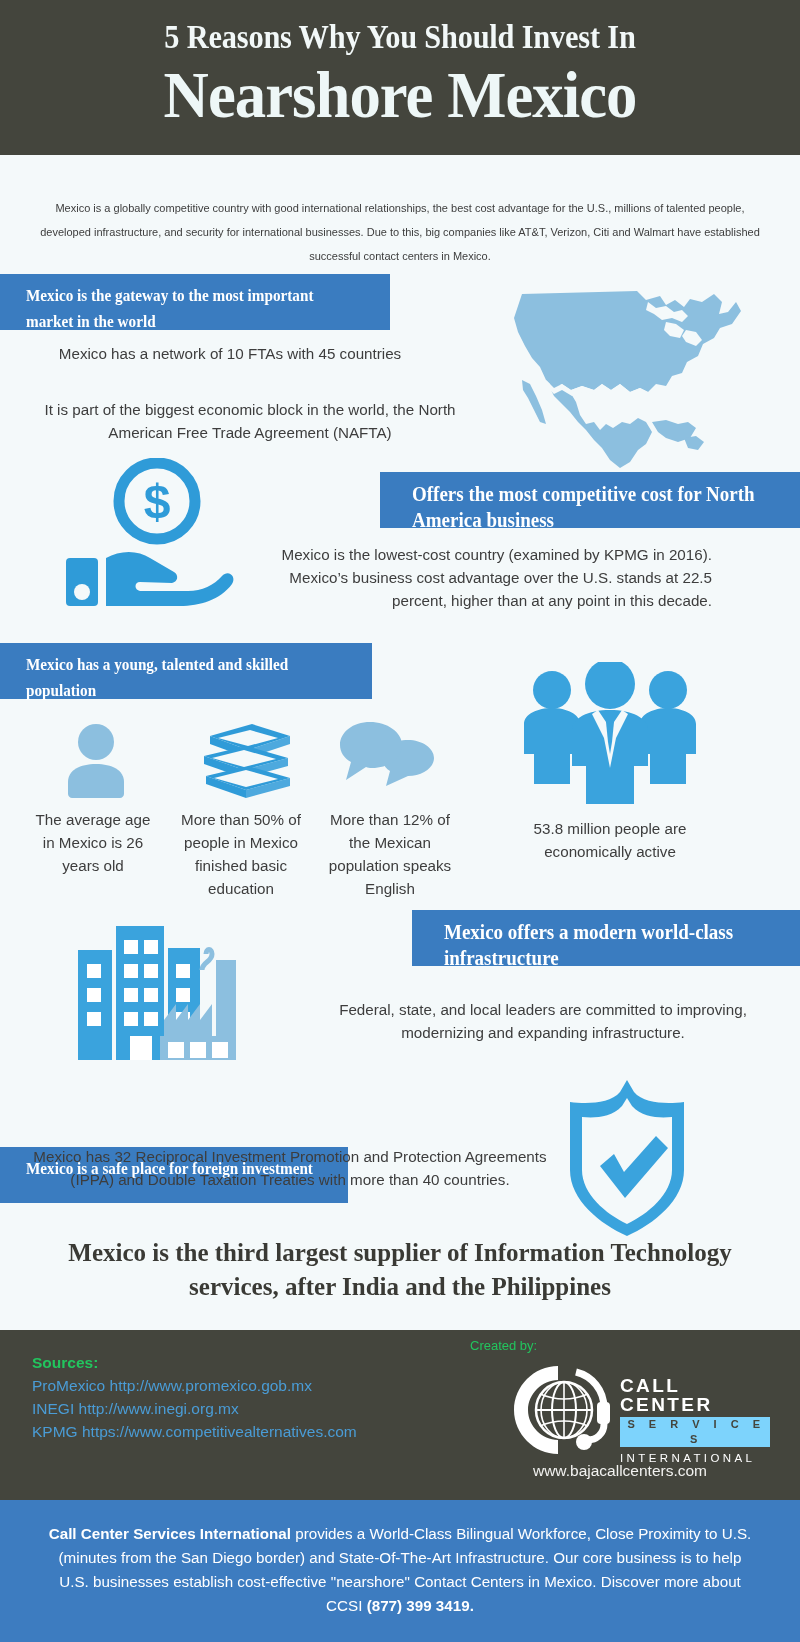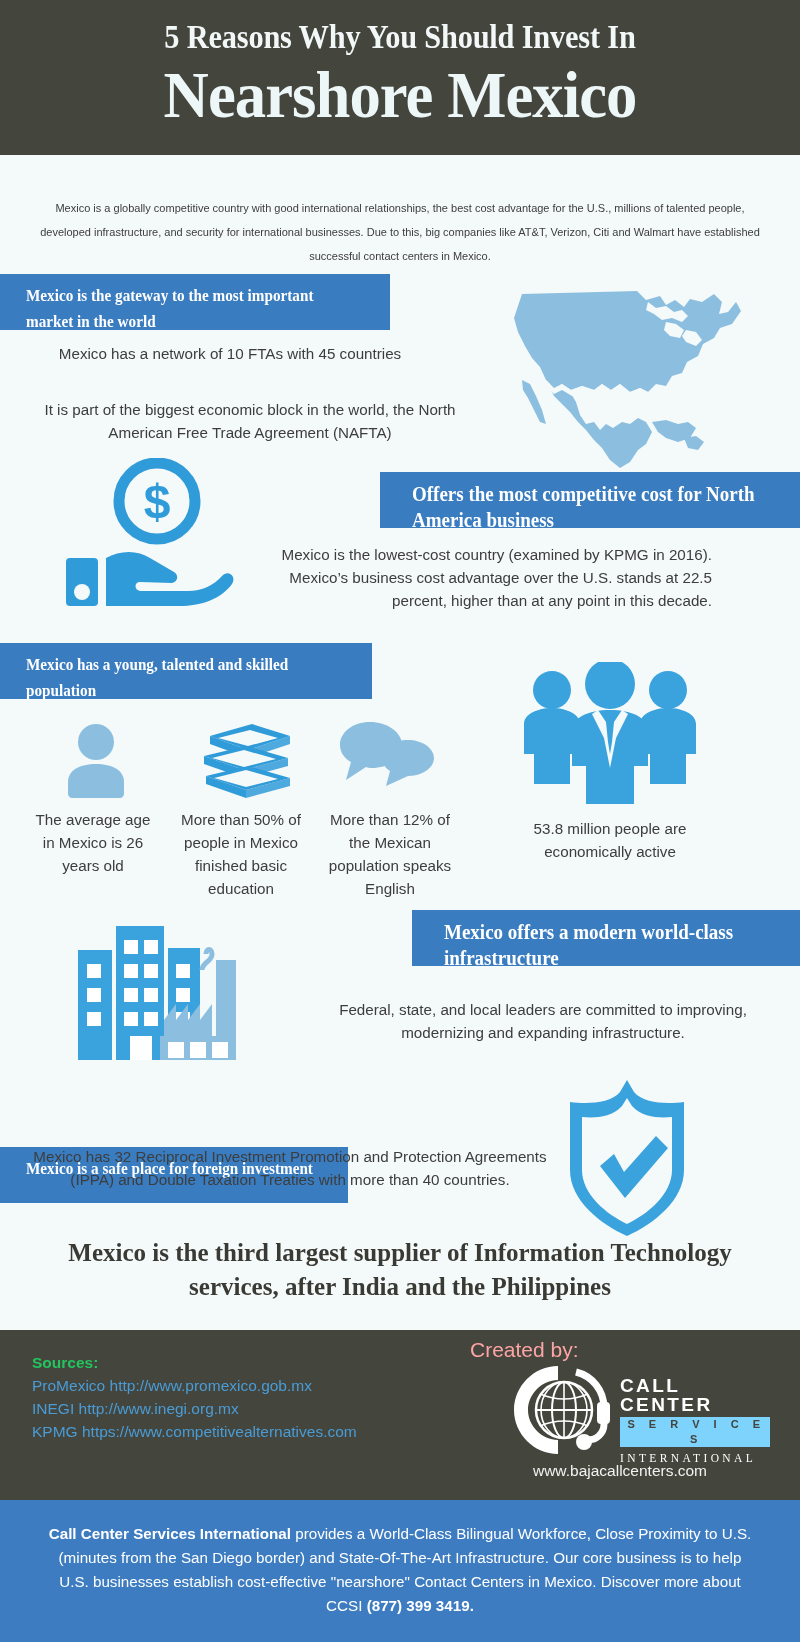--- a/index.html
+++ b/index.html
@@ -96,28 +96,28 @@
 
   
   .footer{
     position:absolute;left:0;top:1330px;width:800px;height:170px;
     background:#44453d;
   }
   .sources{position:absolute;left:32px;top:22px;}
   .sources-title{color:#22c55e;font-weight:bold;font-size:15.5px;line-height:22px;}
   .sources-line{color:#4a9cd6;font-size:15.5px;line-height:23px;}
 
-  .created-by{position:absolute;left:470px;top:8px;color:#fca5a5;font-size:21px;}
+  .created-by{position:absolute;left:470px;top:8px;color:#22c55e;font-size:13px;}
   .logo-wrap{position:absolute;left:508px;top:32px;width:265px;height:92px;}
   .logo-site{position:absolute;left:470px;top:132px;width:300px;text-align:center;color:#f2f2f0;font-size:15.5px;}
 
   .logo-text{position:absolute;left:112px;top:14px;width:150px;}
   .logo-l1{color:#ffffff;font-size:19px;letter-spacing:2.4px;font-weight:bold;line-height:19px;}
   .logo-l2{background:#7dd3fc;color:#44453d;font-size:11px;letter-spacing:5.5px;font-weight:bold;line-height:15px;text-align:center;margin-top:3px;padding-left:3px;}
-  .logo-l3{color:#ffffff;font-size:11.5px;letter-spacing:3.4px;line-height:16px;margin-top:3px;font-family:Liberation Serif, serif;}
+  .logo-l3{color:#ffffff;font-size:11.5px;letter-spacing:3.4px;line-height:16px;margin-top:3px;}
 
   
   .bottom-bar{
     position:absolute;left:0;top:1500px;width:800px;height:142px;
     background:#3d7cc0;
     box-sizing:border-box;
     padding:22px 44px 0 44px;
   }
   .bottom-bar p{
     margin:0;color:#ffffff;font-size:15.2px;line-height:24px;text-align:center;

